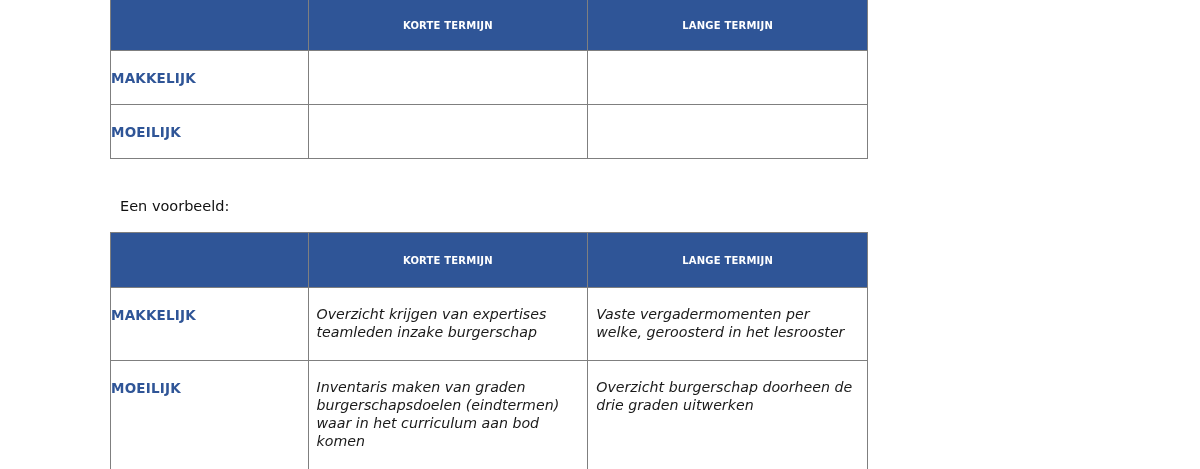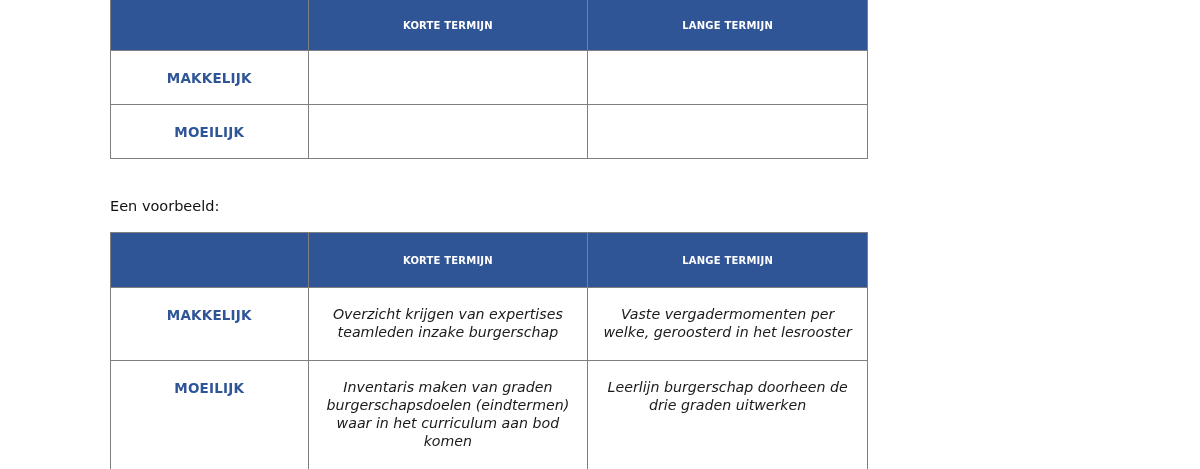--- a/index.html
+++ b/index.html
@@ -3,31 +3,31 @@
   <meta charset="utf-8">
   <style>
     html, body { margin: 0; padding: 0; background: #ffffff; }
     body { width: 1200px; height: 469px; position: relative; overflow: hidden; font-family: "DejaVu Sans", sans-serif; }
     table { position: absolute; left: 110px; border-collapse: collapse; table-layout: fixed; width: 758px; }
     td, th { border: 1px solid #7f7f7f; padding: 0; }
     th { background: #2f5597; color: #ffffff; font-weight: bold; font-size: 10px; letter-spacing: 0.2px; text-align: center; vertical-align: middle; margin-top: 12px; }
     .c0 { width: 197px; }
     .c1 { width: 279px; }
     .c2 { width: 279px; }
-    .rowlabel { color: #2f5597; font-weight: bold; font-size: 13.5px; text-align: center; vertical-align: middle; letter-spacing: 0.2px; }
+    .rowlabel { color: #2f5597; font-weight: bold; font-size: 13.5px; text-align: left; vertical-align: middle; letter-spacing: 0.2px; }
     #table1 { top: -1px; }
     #table1 th { height: 50px; }
     #table1 td { height: 53px; }
     #table2 { top: 232px; }
     #table2 th { height: 54px; }
     #table2 .rowlabel { vertical-align: top; padding-top: 19px; }
-    #table2 .cell { font-style: italic; font-size: 14.2px; color: #1a1a1a; line-height: 18px; vertical-align: top; padding: 17px 8px 0 8px; text-align: center; }
+    #table2 .cell { font-style: italic; font-size: 14.2px; color: #1a1a1a; line-height: 18px; vertical-align: top; padding: 17px 8px 0 8px; text-align: left; }
     #table2 tr.r1 td { height: 53px; }
     #table2 tr.r2 td { height: 89px; }
-    .caption { position: absolute; left: 110px; top: 198px; font-size: 14.5px; color: #111; }
+    .caption { position: absolute; left: 120px; top: 198px; font-size: 14.5px; color: #111; }
   </style>
 </head>
 <body>
 
 <table id="table1">
   <colgroup>
       <col class="c0">
       <col class="c1">
       <col class="c2">
     </colgroup>
@@ -65,16 +65,16 @@
     <th>LANGE TERMIJN</th>
   </tr>
   <tr class="r1">
     <td class="rowlabel">MAKKELIJK</td>
     <td class="cell">Overzicht krijgen van expertises teamleden inzake burgerschap</td>
     <td class="cell">Vaste vergadermomenten per welke, geroosterd in het lesrooster</td>
   </tr>
   <tr class="r2">
     <td class="rowlabel">MOEILIJK</td>
     <td class="cell">Inventaris maken van graden burgerschapsdoelen (eindtermen) waar in het curriculum aan bod komen</td>
-    <td class="cell">Leerlijn burgerschap doorheen de drie graden uitwerken</td>
+    <td class="cell">Overzicht burgerschap doorheen de drie graden uitwerken</td>
   </tr>
 </tbody>
   </table>
 
 </body></html>

